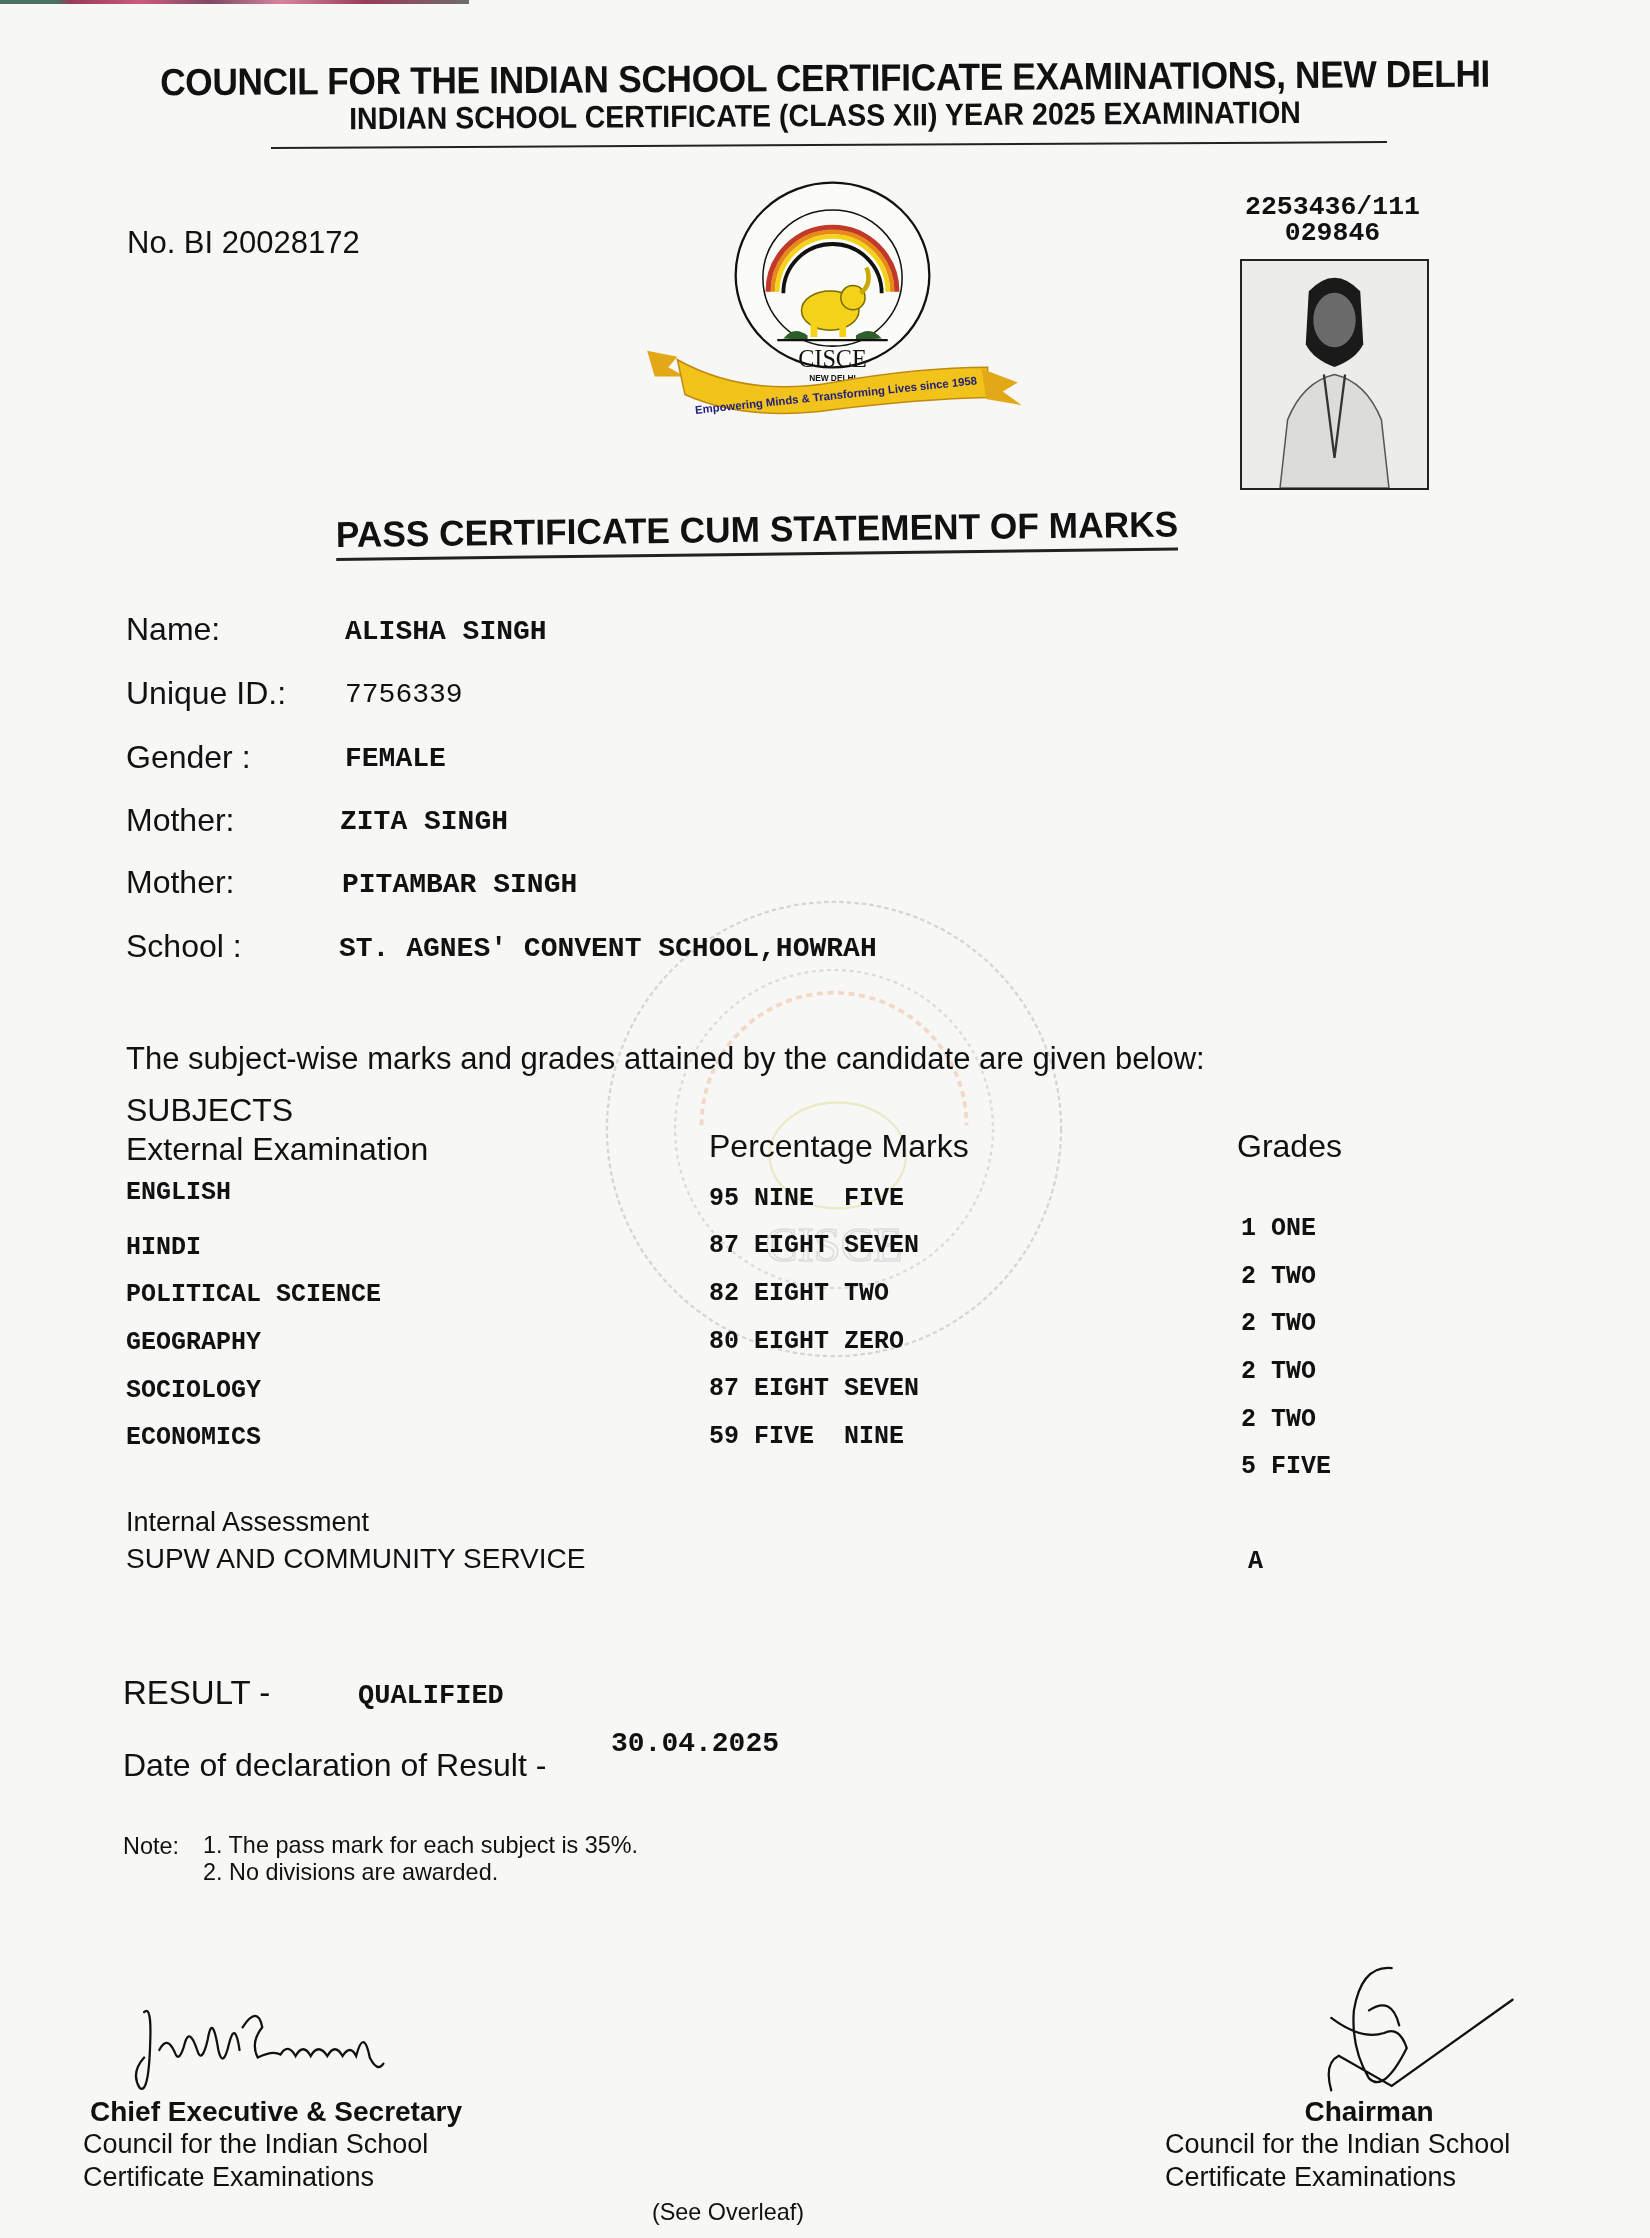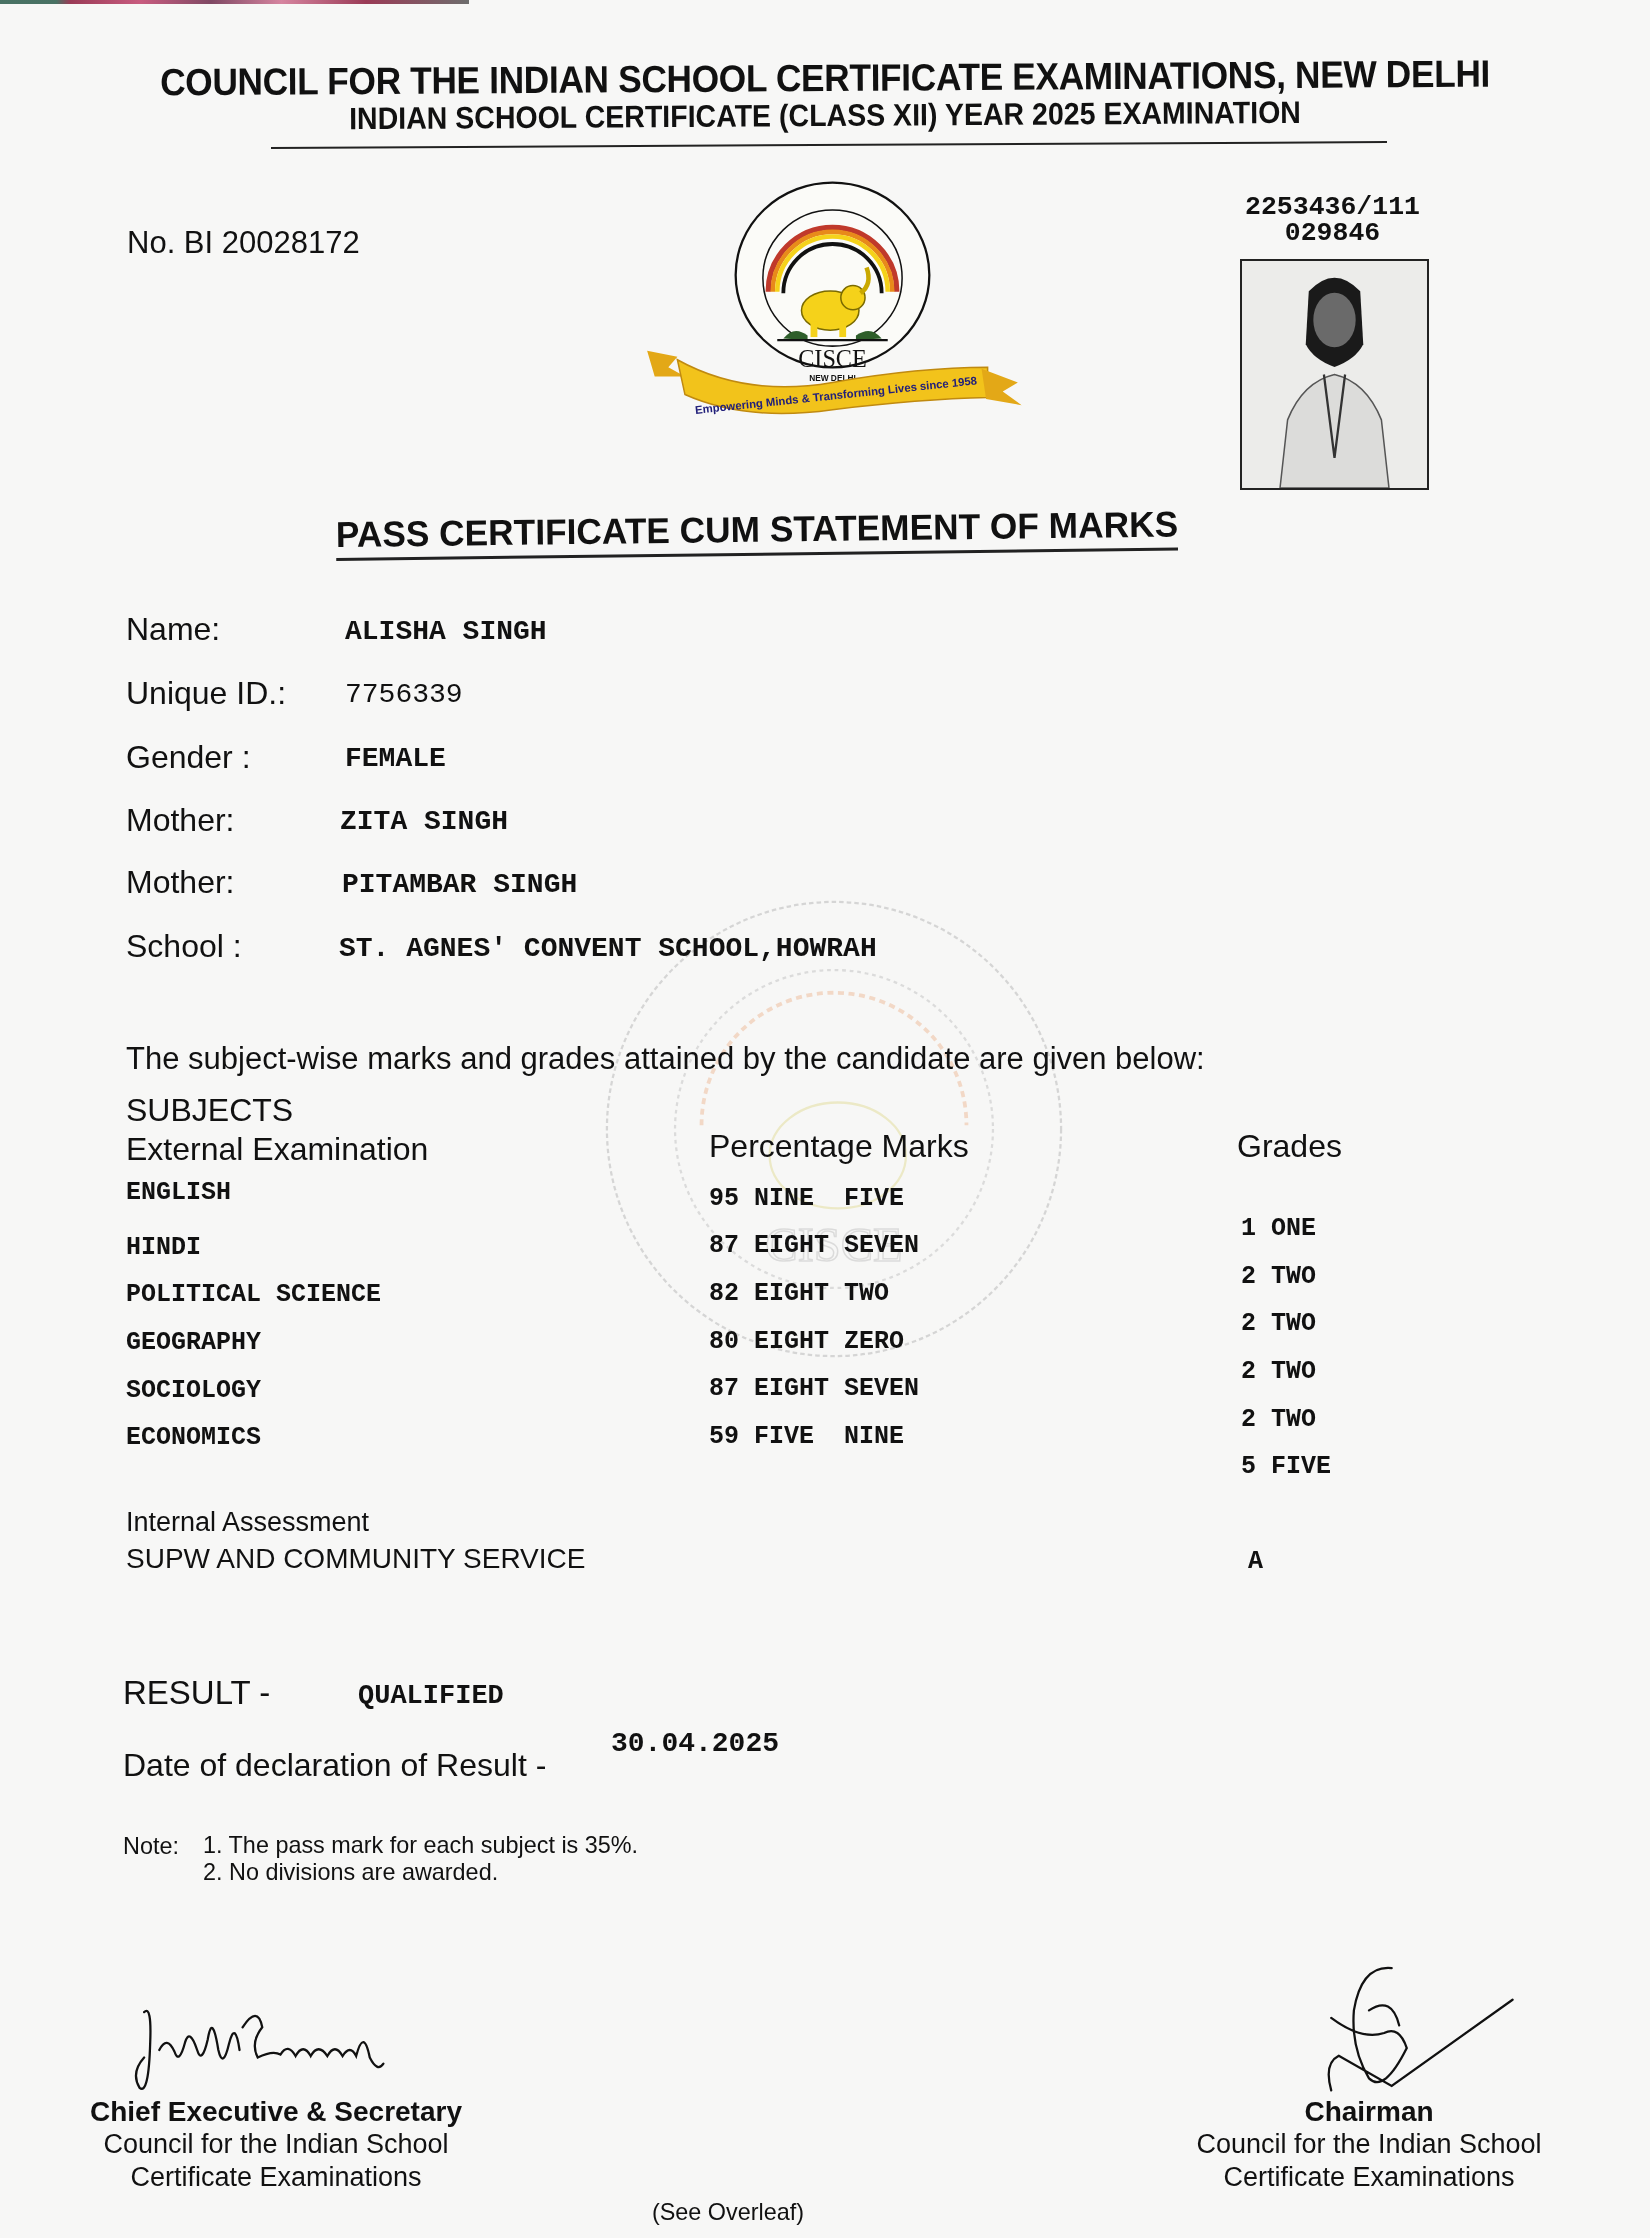--- a/index.html
+++ b/index.html
@@ -68,21 +68,21 @@
     .date-l { left: 123px; top: 1747px; font-size: 32px; }
     .date-v { left: 611px; top: 1728px; font-size: 28px; font-family: Liberation Mono, monospace; }
 
     .note-l { left: 123px; top: 1833px; font-size: 23.4px; }
     .note-1 { left: 203px; top: 1832px; font-size: 23.4px; }
     .note-2 { left: 203px; top: 1859px; font-size: 23.4px; }
 
     .sig1 { left: 129px; top: 1997px; width: 318px; height: 106px; }
     .sig2 { left: 1278px; top: 1965px; width: 250px; height: 136px; }
     .sig-title { font-size: 28px; font-weight: bold; text-align: center; }
-    .sig-org { font-size: 27px; text-align: center; line-height: 33px; }
+    .sig-org { font-size: 27px; text-align: left; line-height: 33px; }
     .sig-block-l { left: 83px; top: 2096px; width: 386px; }
     .sig-block-r { left: 1165px; top: 2096px; width: 408px; }
     .overleaf { left: 0; width: 1456px; top: 2199px; text-align: center; font-size: 23.4px; }
 
     .watermark { left: 588px; top: 883px; width: 492px; height: 492px; opacity: .35; }
   </style>
 </head>
 <body>
 
 <div class="top-strip"></div>

